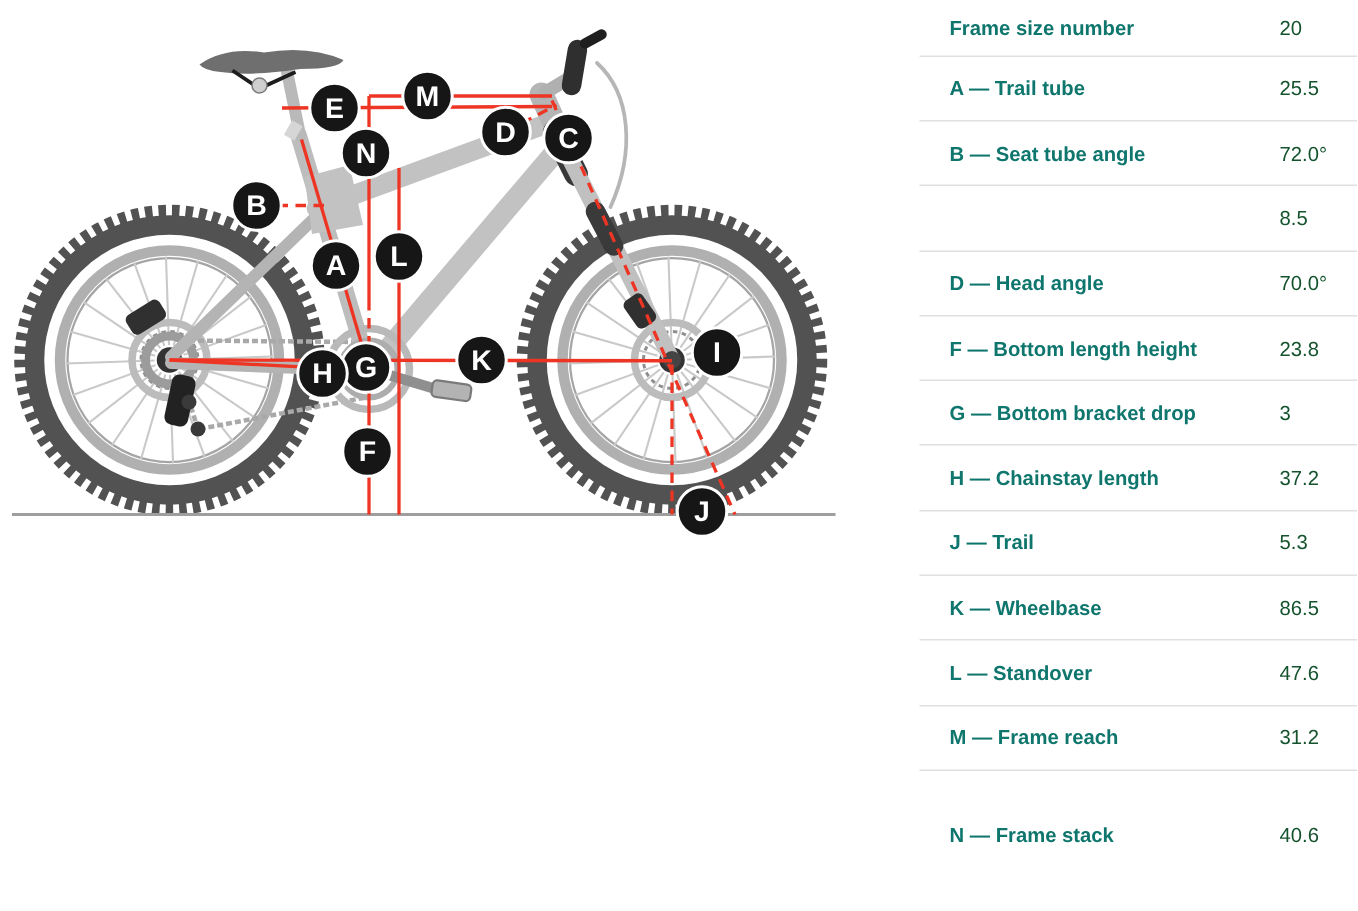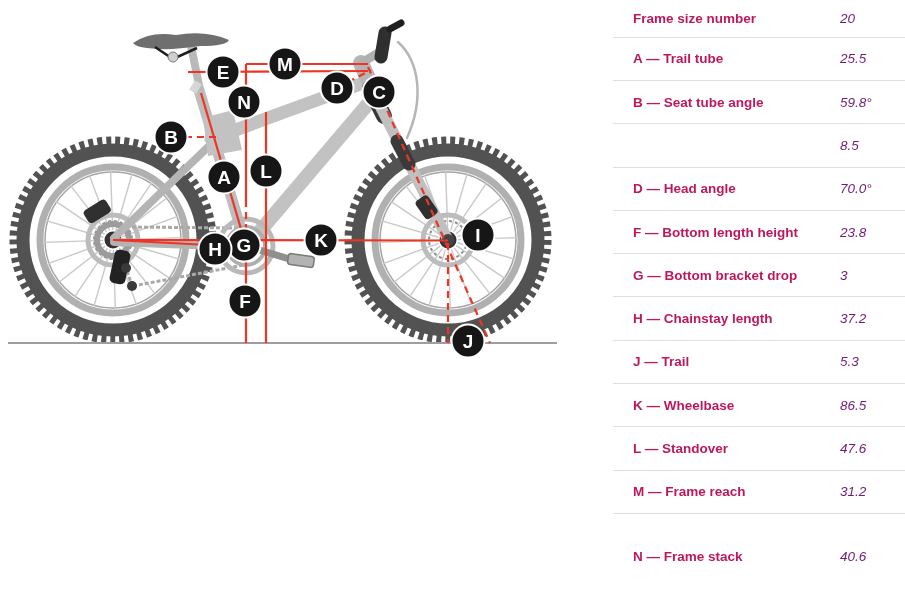--- a/index.html
+++ b/index.html
@@ -4,22 +4,22 @@
 <style>
   html,body{margin:0;padding:0;background:#ffffff;}
   .stage{position:relative;width:905px;height:607px;background:#fff;overflow:hidden;
          font-family:"Liberation Sans",sans-serif;}
   .diagram-wrap{position:absolute;left:0;top:0;width:610px;height:607px;}
   .geo-table{position:absolute;left:613px;top:0;width:292px;height:607px;background:#fff;}
   .t-row{position:relative;display:flex;align-items:center;height:43.3px;
          border-bottom:1px solid #e0e0e0;box-sizing:border-box;}
   .t-row.first{height:37.7px;}
   .t-row.last{border-bottom:none;height:49.7px;align-items:flex-end;padding-top:12px;}
-  .t-label{padding-left:20px;font-size:13.5px;font-weight:bold;color:#be185d;}
-  .t-val{position:absolute;left:227px;font-size:13.5px;color:#701a75;font-weight:normal;font-style:italic;}
+  .t-label{padding-left:20px;font-size:13.5px;font-weight:bold;color:#0f766e;}
+  .t-val{position:absolute;left:240px;font-size:13.5px;color:#14532d;font-weight:normal;}
   svg text.badge-letter{font-family:"Liberation Sans",sans-serif;font-weight:bold;}
 </style>
 </head>
 <body>
 
 <div class="stage">
 
   <div class="diagram-wrap">
     <svg id="geo-svg" width="610" height="607" viewBox="0 0 610 607">
 
@@ -226,21 +226,21 @@
       <div class="t-row first">
         <span class="t-label">Frame size number</span>
         <span class="t-val">20</span>
       </div>
       <div class="t-row">
         <span class="t-label">A — Trail tube</span>
         <span class="t-val">25.5</span>
       </div>
       <div class="t-row">
         <span class="t-label">B — Seat tube angle</span>
-        <span class="t-val">59.8°</span>
+        <span class="t-val">72.0°</span>
       </div>
       <div class="t-row">
         <span class="t-val">8.5</span>
       </div>
       <div class="t-row">
         <span class="t-label">D — Head angle</span>
         <span class="t-val">70.0°</span>
       </div>
       <div class="t-row">
         <span class="t-label">F — Bottom length height</span>

